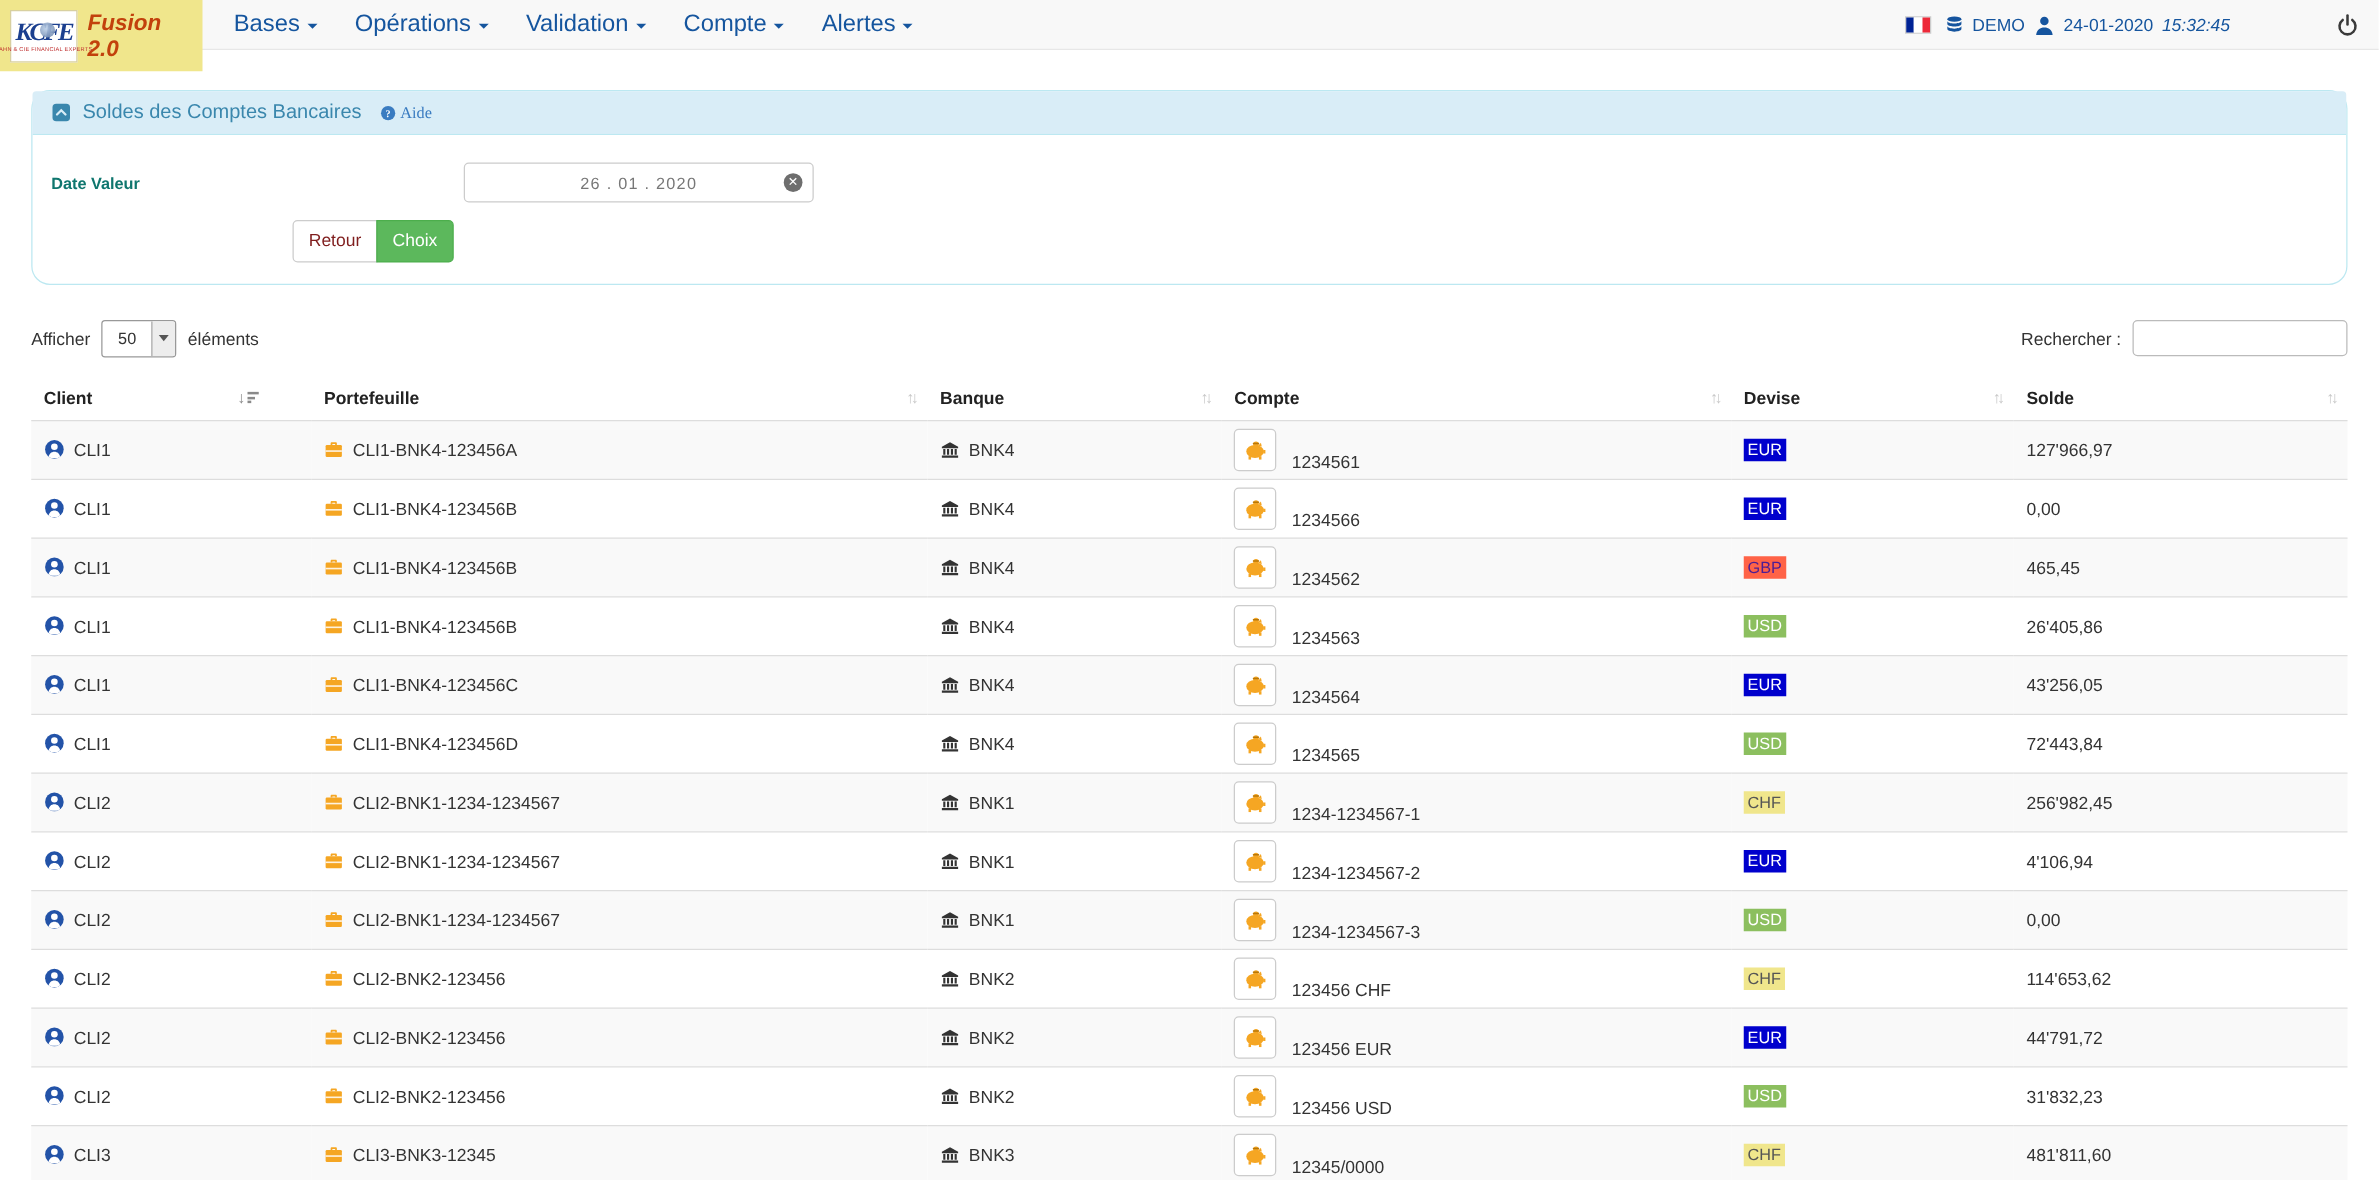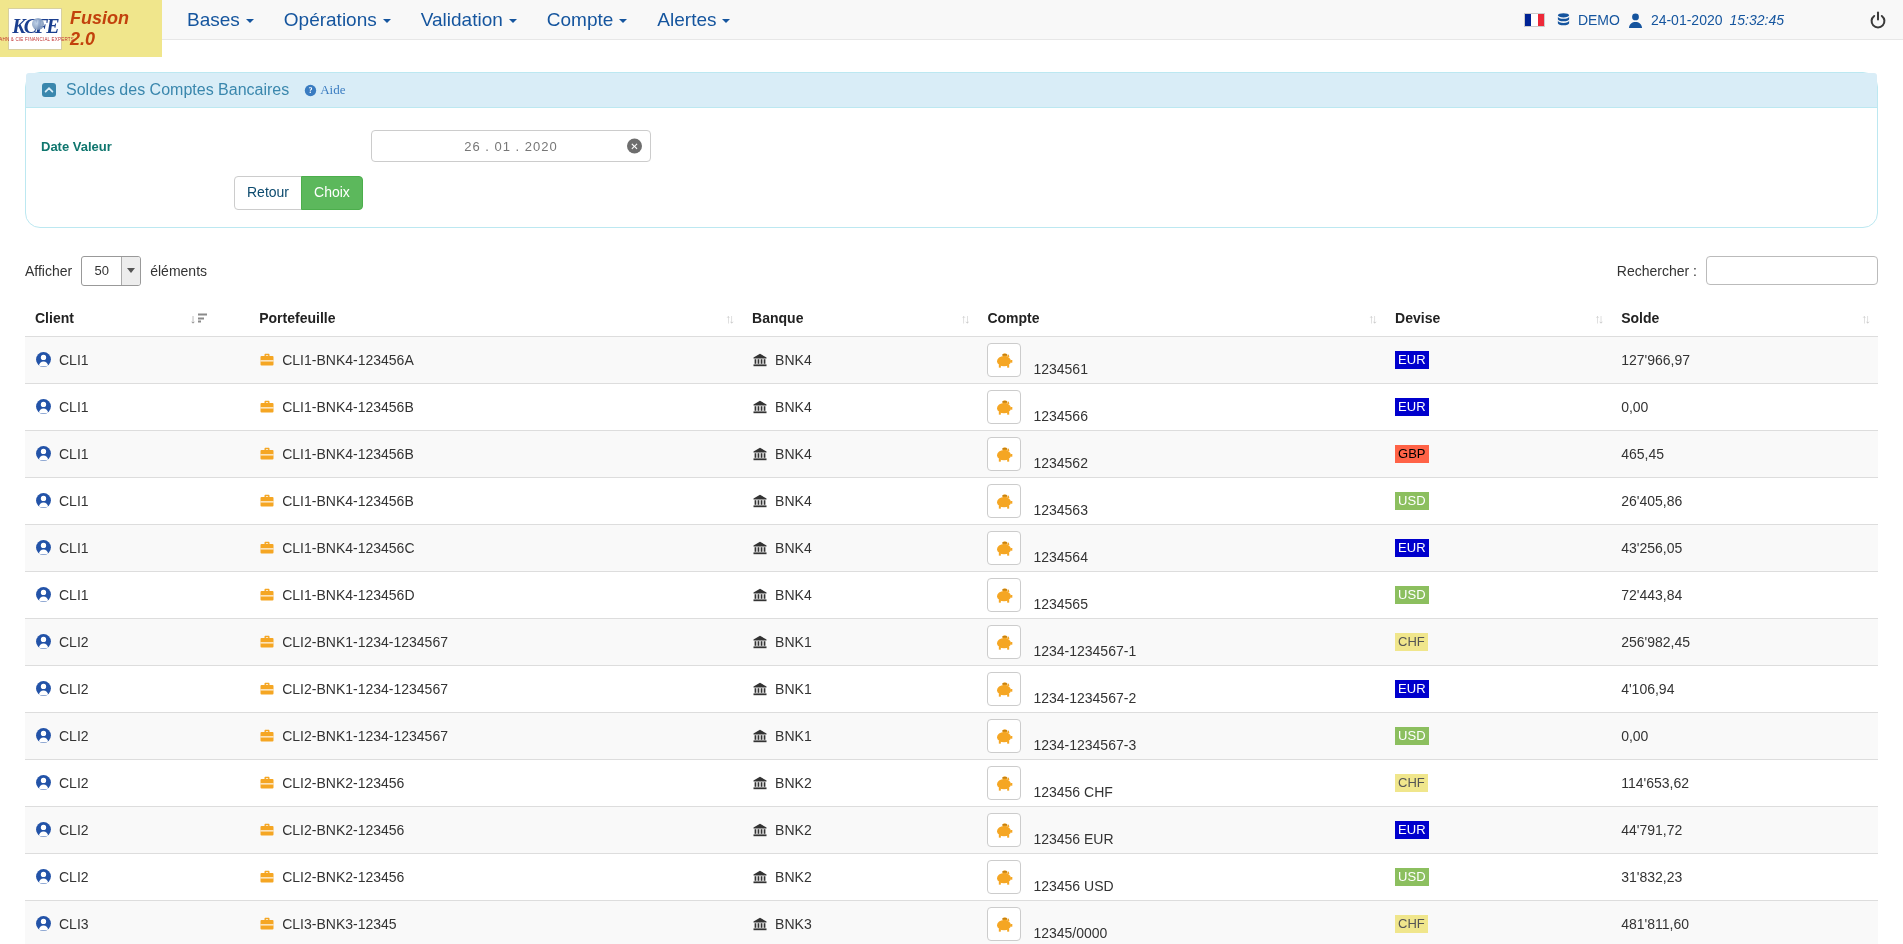--- a/index.html
+++ b/index.html
@@ -83,21 +83,21 @@
   .clear-btn {
     position:absolute; right:9px; top:50%; transform:translateY(-50%);
     width:15px; height:15px; border-radius:50%; background:#6e6e6e;
     color:#fff; font-size:10px; line-height:15px; text-align:center; cursor:pointer;
   }
   .btn-row { margin-top:14px; padding-left:193px; display:flex; }
   .btn {
     font-size:14px; padding:6px 12px; border:1px solid transparent; cursor:pointer;
     font-family:"Liberation Sans", sans-serif; line-height:1.42;
   }
-  .btn-default { background:#fff; border-color:#ccc; color:#0c4a6e; border-radius:4px 0 0 4px; }
+  .btn-default { background:#fff; border-color:#ccc; color:#7f1d1d; border-radius:4px 0 0 4px; }
   .btn-success { background:#5cb85c; border-color:#4cae4c; color:#fff; border-radius:0 4px 4px 0; margin-left:-1px; }
   
   .table-controls {
     margin-top:28px; display:flex; align-items:center; justify-content:space-between;
   }
   .length-ctl { display:flex; align-items:center; }
   .select-box {
     display:inline-flex; width:60px; height:30px; margin:0 9px;
     border:1px solid #999; border-radius:3px; background:#fff; overflow:hidden; cursor:pointer;
   }
@@ -513,21 +513,21 @@
                 <path d="M13.8 8h1.6v2.4h-1.6z"></path>
               </g>
               <rect x="6.4" y="2.9" width="4.6" height="1" rx=".5" fill="#b97708"></rect>
             </svg>
           </span>
         </button>
         <span>1234562</span>
       </span>
     </td>
     <td>
-      <span class="badge-cur" style="background: rgb(255, 99, 71); color: #000000;">GBP</span>
+      <span class="badge-cur" style="background: rgb(255, 99, 71); color: #4c1d95;">GBP</span>
     </td>
     <td>
       <span>465,45</span>
     </td>
   </tr>
 
   <tr>
     <td>
       <span class="cell">
         <span class="icon">

